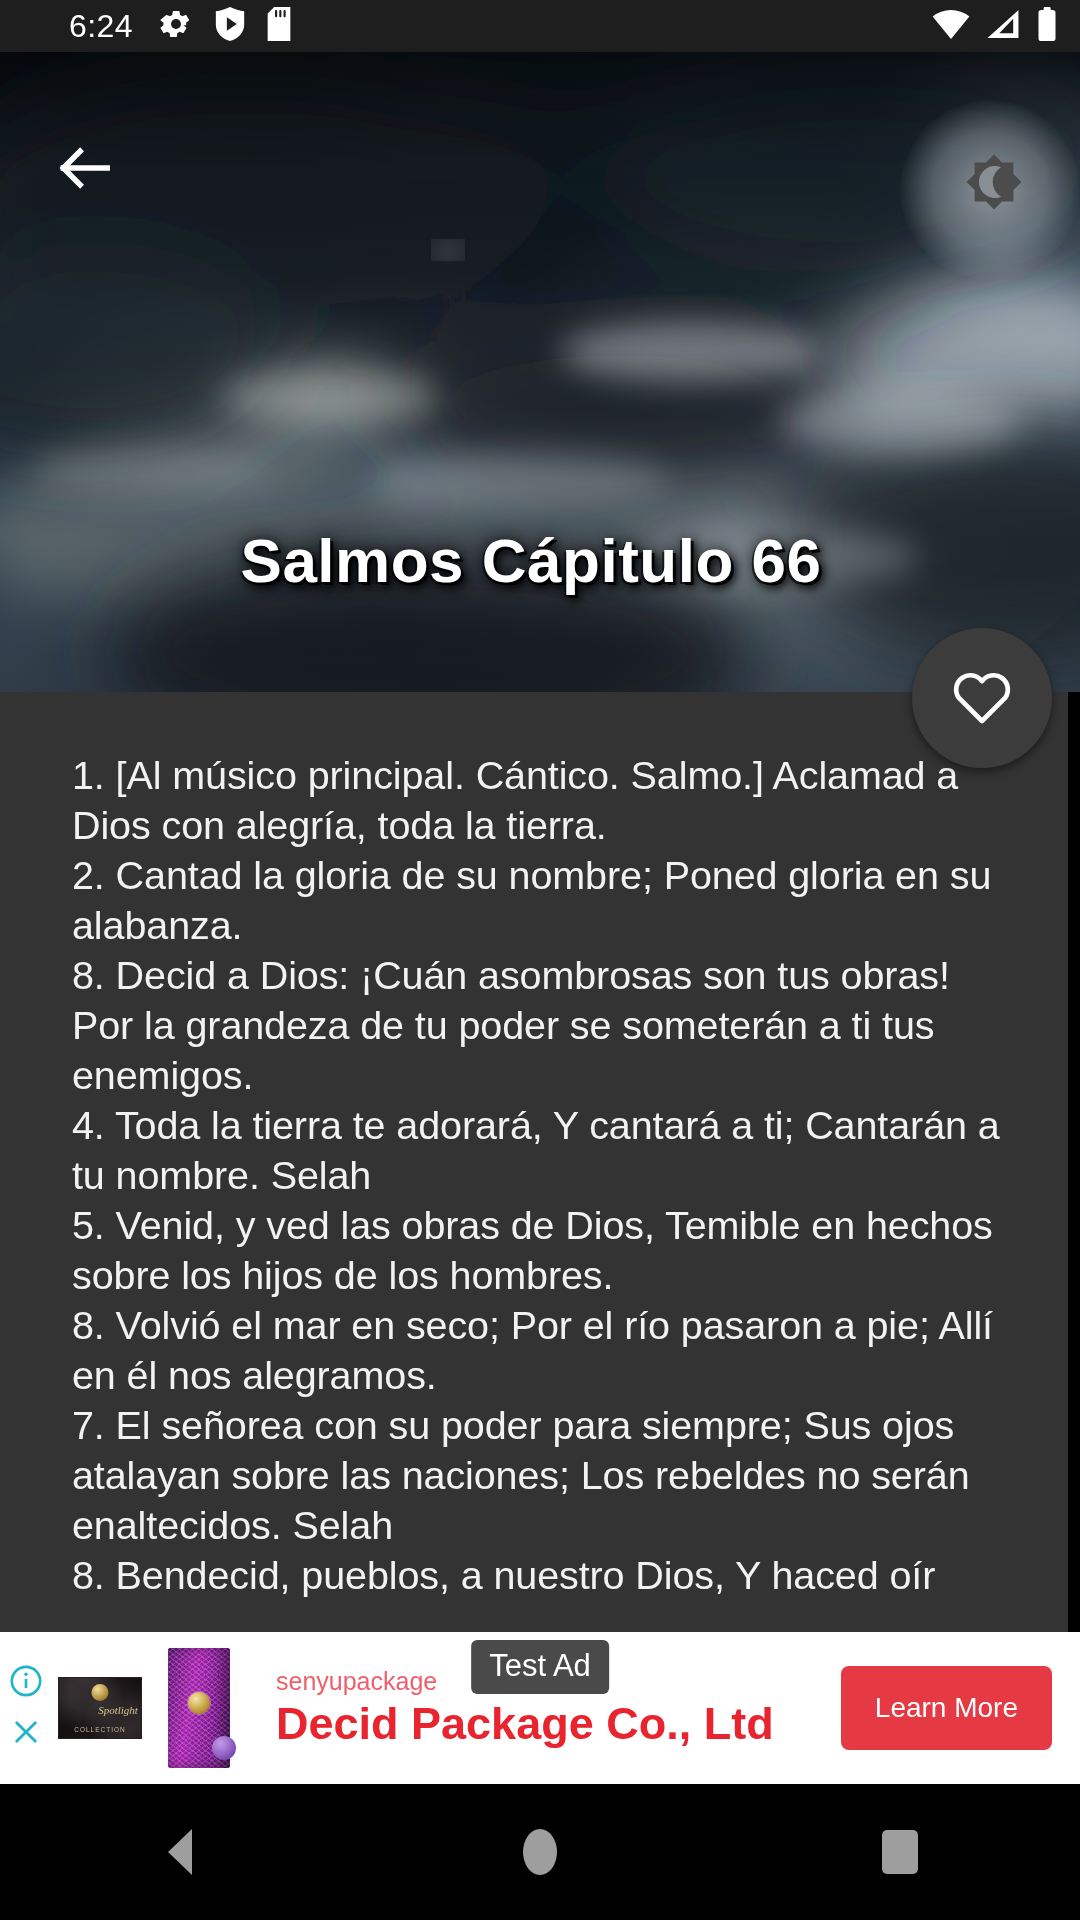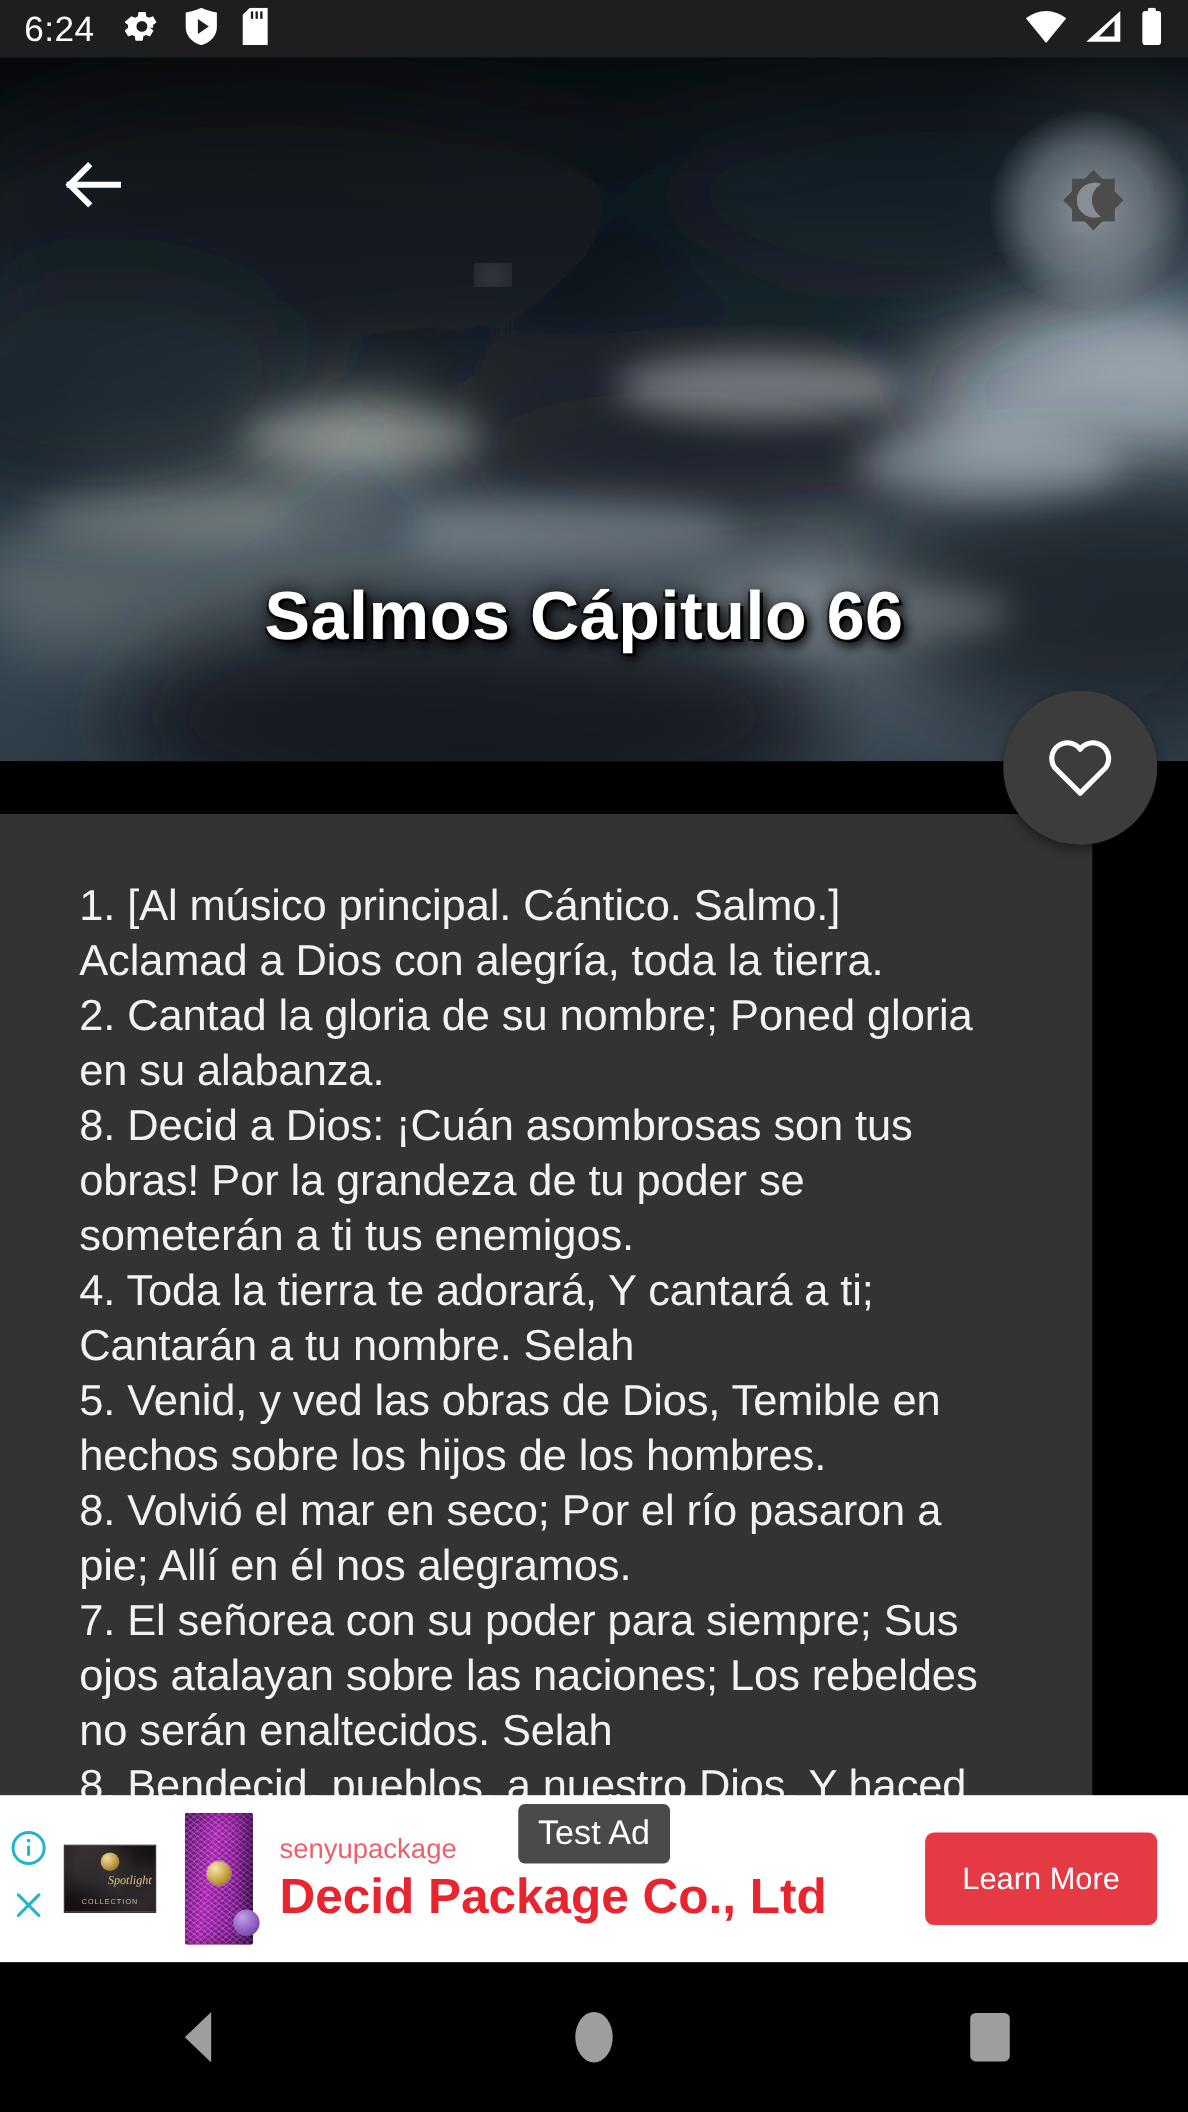--- a/index.html
+++ b/index.html
@@ -5,21 +5,21 @@
   * { margin:0; padding:0; box-sizing:border-box; }
   html,body { width:1080px; height:1920px; background:#000; overflow:hidden; }
   body { font-family:"Liberation Sans", sans-serif; }
 
   
   .status-bar{
     position:absolute; top:0; left:0; width:1080px; height:52px;
     background:#1e1e1e; display:flex; align-items:center; padding:0 22px;
     z-index:50;
   }
-  .status-clock{ color:#fff; font-size:32px; letter-spacing:.4px; }
+  .status-clock{ color:#fff; font-size:32px; letter-spacing:.4px;margin-left:47px; }
   .status-left-icons{ display:flex; align-items:center; gap:22px; margin-left:26px; }
   .status-right-icons{ margin-left:auto; display:flex; align-items:center; gap:16px; }
   .sicon{ display:inline-block; }
 
   
   .hero{
     position:absolute; top:52px; left:0; width:1080px; height:640px;
     overflow:hidden; background:#1b2430;
   }
   .sky{ position:absolute; inset:0; }
@@ -59,22 +59,22 @@
   .fab{
     position:absolute; top:628px; right:28px; width:140px; height:140px;
     border-radius:50%; background:#3c3c3c;
     display:flex; align-items:center; justify-content:center;
     z-index:20; cursor:pointer;
     box-shadow:0 4px 10px rgba(0,0,0,.45);
   }
 
   
   .content{
-    position:absolute; top:692px; left:0; width:993px; height:940px;
-    background:#333333; overflow:hidden;margin-top:48px;
+    position:absolute; top:692px; left:0; width:1068px; height:940px;
+    background:#333333; overflow:hidden;
   }
   .verses{
     padding:58px 68px 0 72px;
     color:#f2f2f2; font-size:39.5px; line-height:50px; font-weight:400;
     letter-spacing:-.1px;
   }
   .verse{ display:block; }
 
   
   .ad{
@@ -119,21 +119,21 @@
     position:absolute; top:44px; left:50%; transform:translateX(-50%);
     width:22px; height:22px; border-radius:50%;
     background:radial-gradient(circle at 35% 30%, #f7e6a6, #b8912f 68%, #7a5c1b);
     box-shadow:0 0 0 1px rgba(255,255,255,.25);
   }
   .thumb-b .ball{
     position:absolute; bottom:8px; right:-6px; width:24px; height:24px;
     border-radius:50%;
     background:radial-gradient(circle at 35% 30%, #c49de8, #7a49b0 75%);
   }
-  .ad-text{ flex:1 1 auto; padding-left:24px; min-width:0; }
+  .ad-text{ flex:1 1 auto; padding-left:46px; min-width:0; }
   .ad-advertiser{ color:#ee5f6b; font-size:25px; font-weight:400; line-height:1.1; }
   .ad-headline{
     color:#e8242f; font-size:45px; font-weight:700; line-height:1.1;
     margin-top:4px; white-space:nowrap;
   }
   .ad-cta{
     flex:0 0 auto; margin-right:28px;
     background:#e53944; color:#ffffff; font-size:28px;
     padding:26px 34px; border-radius:8px; cursor:pointer; white-space:nowrap;
   }

